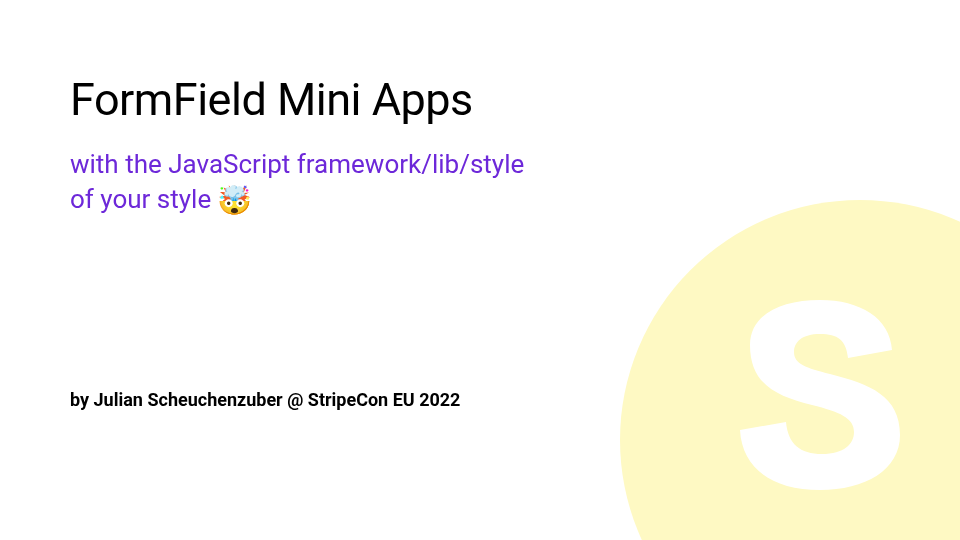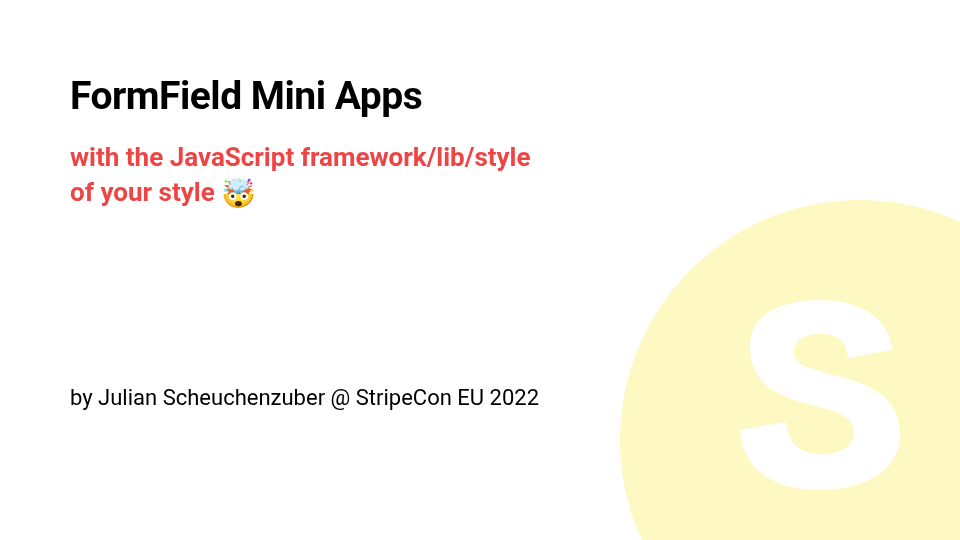--- a/index.html
+++ b/index.html
@@ -15,40 +15,40 @@
       position: relative;
       overflow: hidden;
     }
     .slide {
       width: 100%;
       height: 100%;
       position: relative;
       padding: 75px 70px 70px 70px;
     }
     .title {
-      font-size: 39px;
-      font-weight: 700;
+      font-size: 45px;
+      font-weight: 400;
       color: #000000;
       letter-spacing: -0.5px;
       line-height: 1.1;
       margin-bottom: 22px;
     }
     .subtitle {
       font-size: 26px;
-      font-weight: 700;
-      color: #ef4444;
+      font-weight: 400;
+      color: #6d28d9;
       line-height: 1.35;
       max-width: 600px;
     }
     .byline {
       position: absolute;
       left: 70px;
       bottom: 130px;
-      font-size: 22px;
-      font-weight: 400;
+      font-size: 18px;
+      font-weight: 700;
       color: #000000;
     }
     .logo-circle {
       position: absolute;
       right: -140px;
       bottom: -140px;
       width: 480px;
       height: 480px;
       border-radius: 50%;
       background: #fef9c3;

